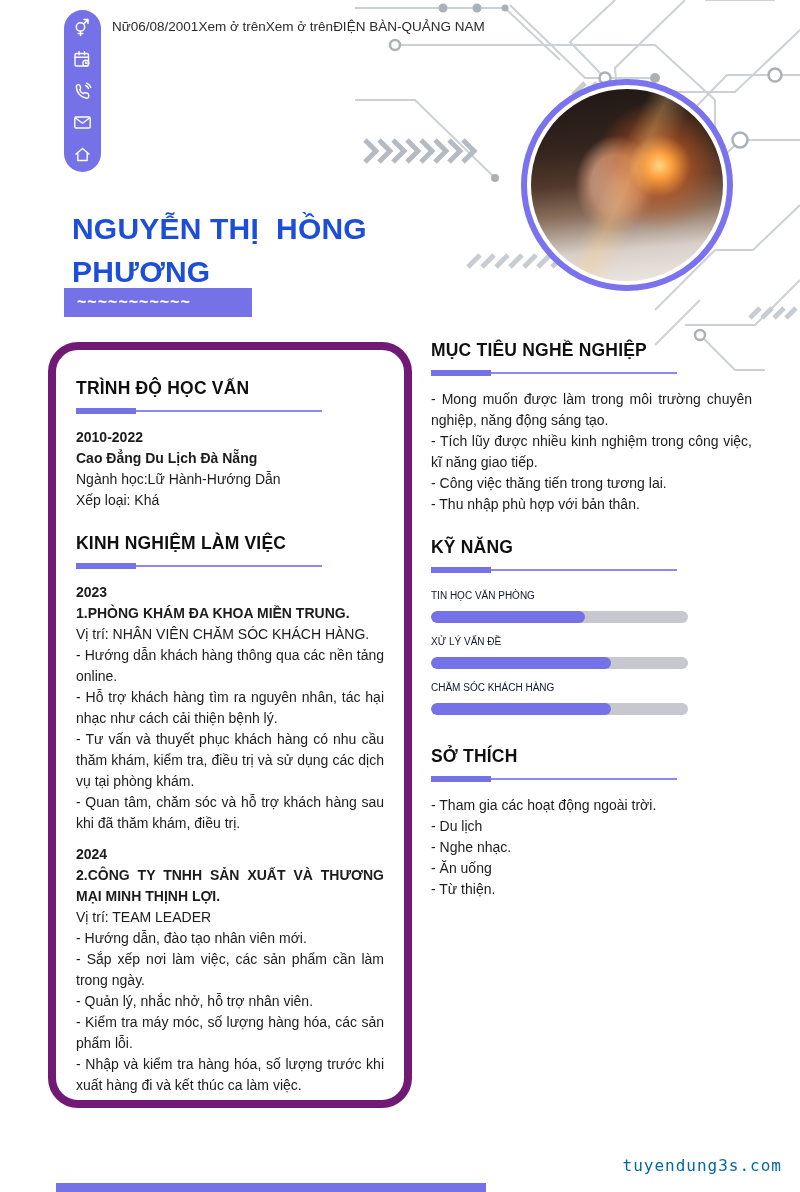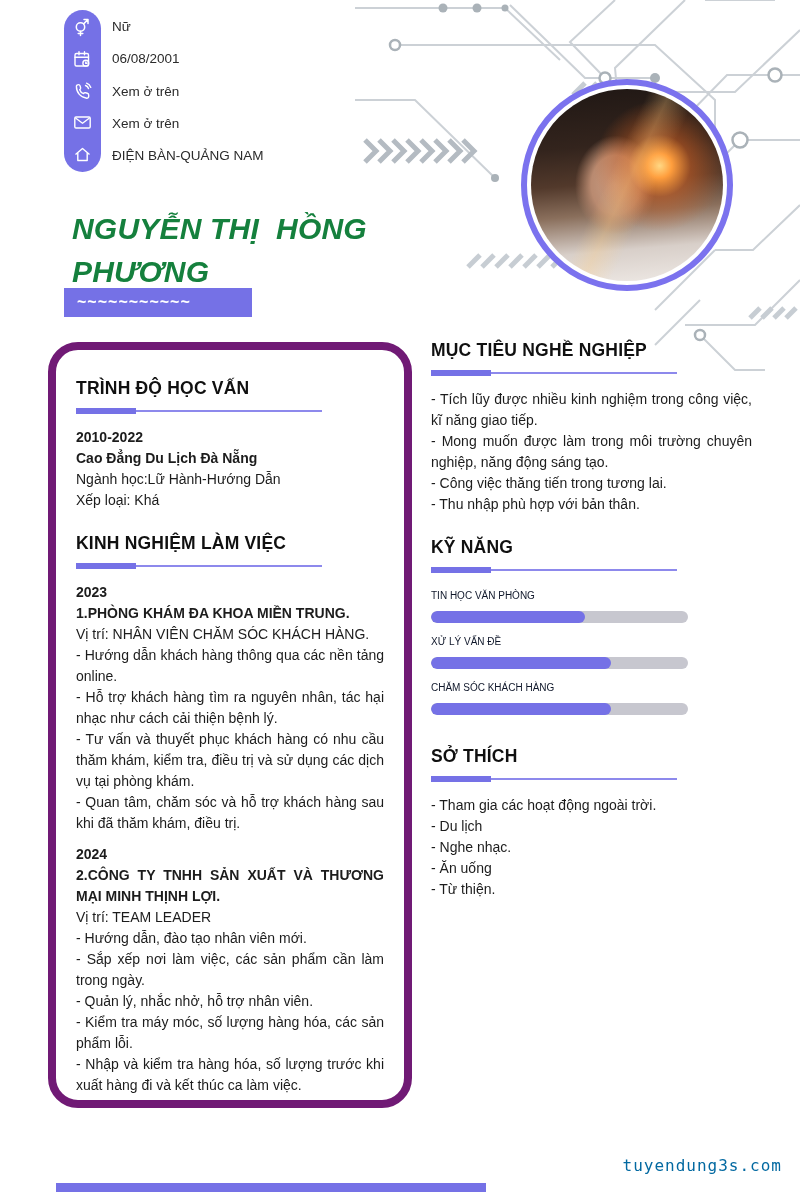--- a/index.html
+++ b/index.html
@@ -10,40 +10,40 @@
   
   .circuit{position:absolute;top:0;right:0;width:445px;height:380px;pointer-events:none;}
   
   .contact{position:absolute;left:64px;top:10px;display:flex;}
   .contact-strip{
     width:37px;height:162px;background:#7571e6;border-radius:19px;
     display:flex;flex-direction:column;align-items:center;justify-content:space-between;
     padding:7px 0;box-sizing:border-box;
   }
   .contact-strip .icon{width:21px;height:21px;display:block;}
-  .contact-labels{margin-left:11px;display:flex;flex-direction:column;justify-content:space-between;padding:2px 0;}
+  .contact-labels{margin-left:11px;display:flex;flex-direction:row;justify-content:space-between;padding:2px 0;}
   .contact-labels .clabel{height:29px;line-height:29px;font-size:13.5px;color:#2b2b2b;white-space:nowrap;}
   
   .photo-ring{
     position:absolute;left:521px;top:79px;width:192px;height:192px;
     border:6px solid #7b72ee;border-radius:50%;background:#fff;padding:4px;
   }
   .photo{
     width:192px;height:192px;border-radius:50%;
     background:
       linear-gradient(115deg, rgba(0,0,0,0) 42%, rgba(255,205,130,.30) 50%, rgba(0,0,0,0) 60%),
       radial-gradient(circle at 67% 40%, #ffd884 0%, #ff9e3d 7%, rgba(205,95,35,.55) 18%, rgba(90,45,25,0) 38%),
       radial-gradient(ellipse 54px 66px at 44% 50%, #cb9f85 0%, #b98a70 45%, rgba(120,80,60,0) 75%),
       linear-gradient(175deg, #1f1714 0%, #33241d 30%, #52392b 48%, #8a6f5c 63%, #d8cfc9 81%, #efeae6 100%);
   }
   
   .name{
     position:absolute;left:72px;top:188px;width:360px;
-    font-size:30px;font-weight:bold;color:#15803d;line-height:1.42;
-    letter-spacing:.2px;white-space:pre-wrap;font-style:italic;
+    font-size:30px;font-weight:bold;color:#1d4ed8;line-height:1.42;
+    letter-spacing:.2px;white-space:pre-wrap;
   }
   .tilde-bar{
     position:absolute;left:64px;top:288px;width:188px;height:29px;
     background:#7571e6;color:#ffffff;font-weight:bold;font-size:16px;
     line-height:27px;padding-left:13px;box-sizing:border-box;letter-spacing:1px;
   }
   
   .left-panel{
     position:absolute;left:48px;top:342px;width:364px;height:766px;
     border:8px solid #701a75;border-radius:30px;box-sizing:border-box;
@@ -227,22 +227,22 @@
     </div>
 </div>
 
 <div class="right-col">
   <div class="sec-heading">MỤC TIÊU NGHỀ NGHIỆP</div>
   <div class="rule">
       <span class="thin"></span>
       <span class="thick"></span>
     </div>
   <div>
+      <p class="line">- Mong muốn được làm trong môi trường chuyên nghiệp, năng động sáng tạo.</p>
       <p class="line">- Tích lũy được nhiều kinh nghiệm trong công việc, kĩ năng giao tiếp.</p>
-      <p class="line">- Mong muốn được làm trong môi trường chuyên nghiệp, năng động sáng tạo.</p>
       <p class="line">- Công việc thăng tiến trong tương lai.</p>
       <p class="line">- Thu nhập phù hợp với bản thân.</p>
     </div>
 
   <div class="gap-md"></div>
   <div class="sec-heading">KỸ NĂNG</div>
   <div class="rule">
       <span class="thin"></span>
       <span class="thick"></span>
     </div>

